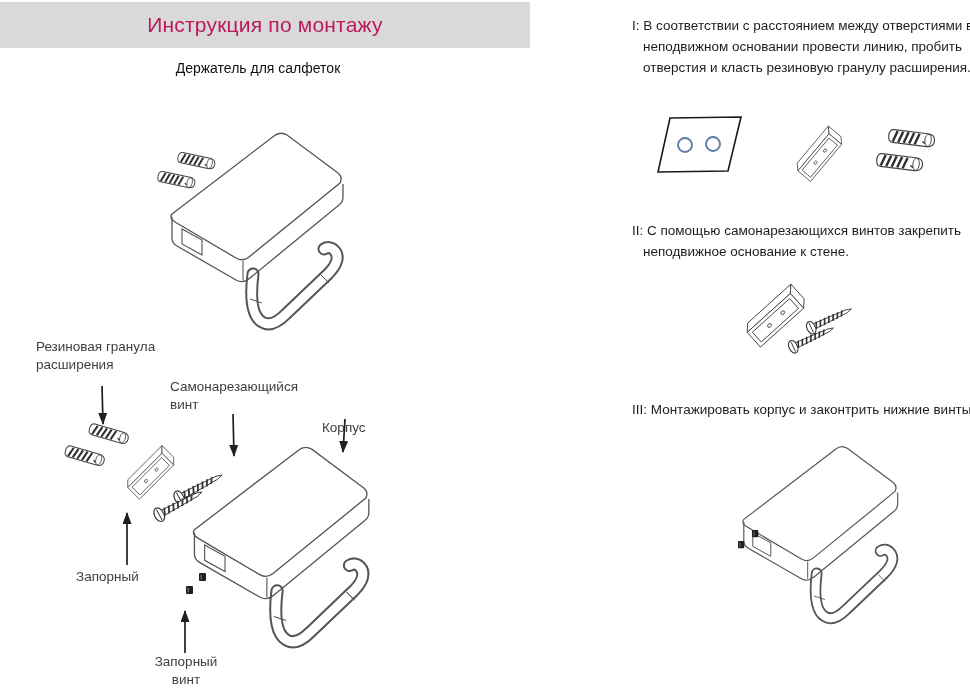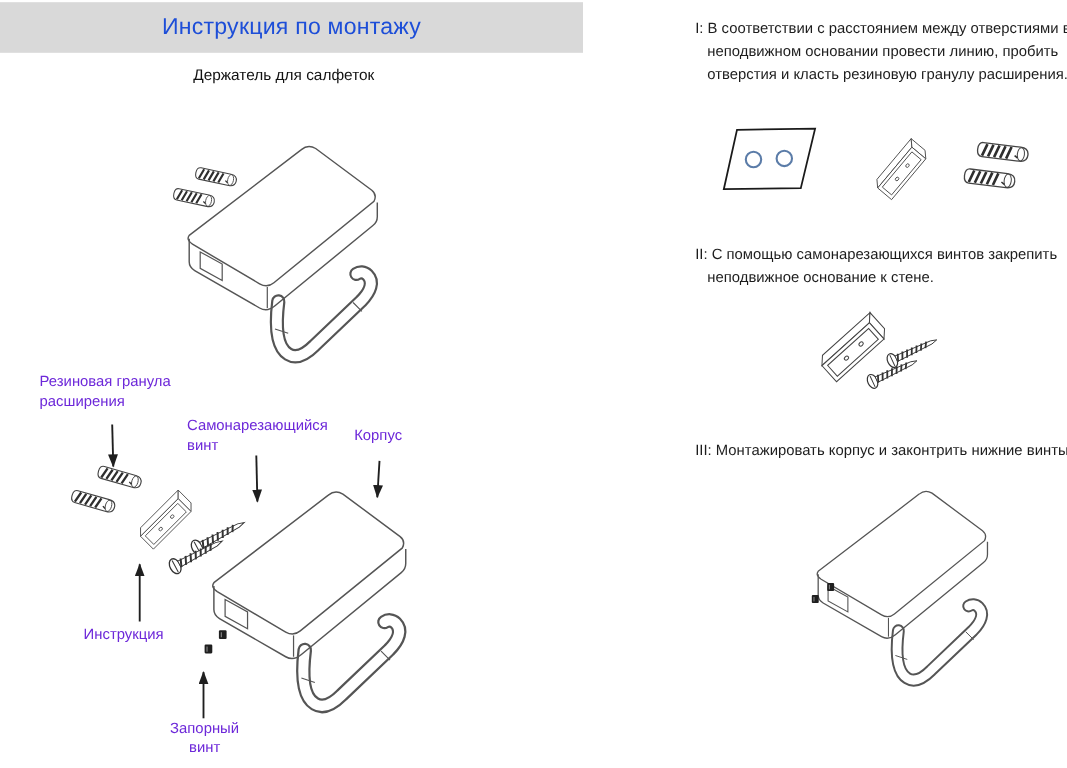--- a/index.html
+++ b/index.html
@@ -5,31 +5,31 @@
   html,body{margin:0;padding:0;}
   body{
     width:970px;height:698px;position:relative;background:#ffffff;
     font-family:"Liberation Sans", sans-serif;color:#1d1d1d;overflow:hidden;
   }
   .art{position:absolute;left:0;top:0;width:970px;height:698px;}
   .titlebar{
     position:absolute;left:0;top:2px;width:530px;height:46px;background:#d9d9d9;
     display:flex;align-items:center;justify-content:center;
   }
-  .titlebar h1{margin:16px;font-size:21px;font-weight:400;color:#1d4ed8;letter-spacing:.2px;}
+  .titlebar h1{margin:16px;font-size:21px;font-weight:400;color:#be185d;letter-spacing:.2px;}
   .subtitle{
     position:absolute;left:0;top:60px;width:516px;text-align:center;
     font-size:14px;font-weight:400;color:#111;margin:0;
   }
   .part-label{
-    position:absolute;font-size:13.5px;line-height:1.35;color:#6d28d9;
+    position:absolute;font-size:13.5px;line-height:1.35;color:#404040;
   }
   .lbl-anchor{left:36px;top:338px;width:132px;text-align:left;}
   .lbl-screw{left:170px;top:378px;width:132px;text-align:left;}
-  .lbl-body{left:322px;top:387px;width:70px;text-align:left;}
+  .lbl-body{left:322px;top:419px;width:70px;text-align:left;}
   .lbl-base{left:76px;top:568px;width:90px;text-align:left;}
   .lbl-lock{left:147px;top:653px;width:78px;text-align:center;}
   .step-text{
     position:absolute;width:338px;font-size:13.5px;line-height:1.55;margin:0;
     padding-left:11px;text-indent:-11px;color:#1d1d1d;
   }
   .step-1{left:632px;top:16px;}
   .step-2{left:632px;top:221px;}
   .step-3{left:632px;top:400px;}
 </style>
@@ -174,18 +174,18 @@
 
 <header class="titlebar">
   <h1>Инструкция по монтажу</h1>
 </header>
 
 <h2 class="subtitle">Держатель для салфеток</h2>
 
 <div class="part-label lbl-anchor">Резиновая гранула расширения</div>
 <div class="part-label lbl-screw">Самонарезающийся винт</div>
 <div class="part-label lbl-body">Корпус</div>
-<div class="part-label lbl-base">Инструкция</div>
+<div class="part-label lbl-base">Запорный</div>
 <div class="part-label lbl-lock">Запорный винт</div>
 
 <p class="step-text step-1">I: В соответствии с расстоянием между отверстиями в неподвижном основании провести линию, пробить отверстия и класть резиновую гранулу расширения.</p>
 <p class="step-text step-2">II: С помощью самонарезающихся винтов закрепить неподвижное основание к стене.</p>
 <p class="step-text step-3">III: Монтажировать корпус и законтрить нижние винты.</p>
 
 </body></html>

